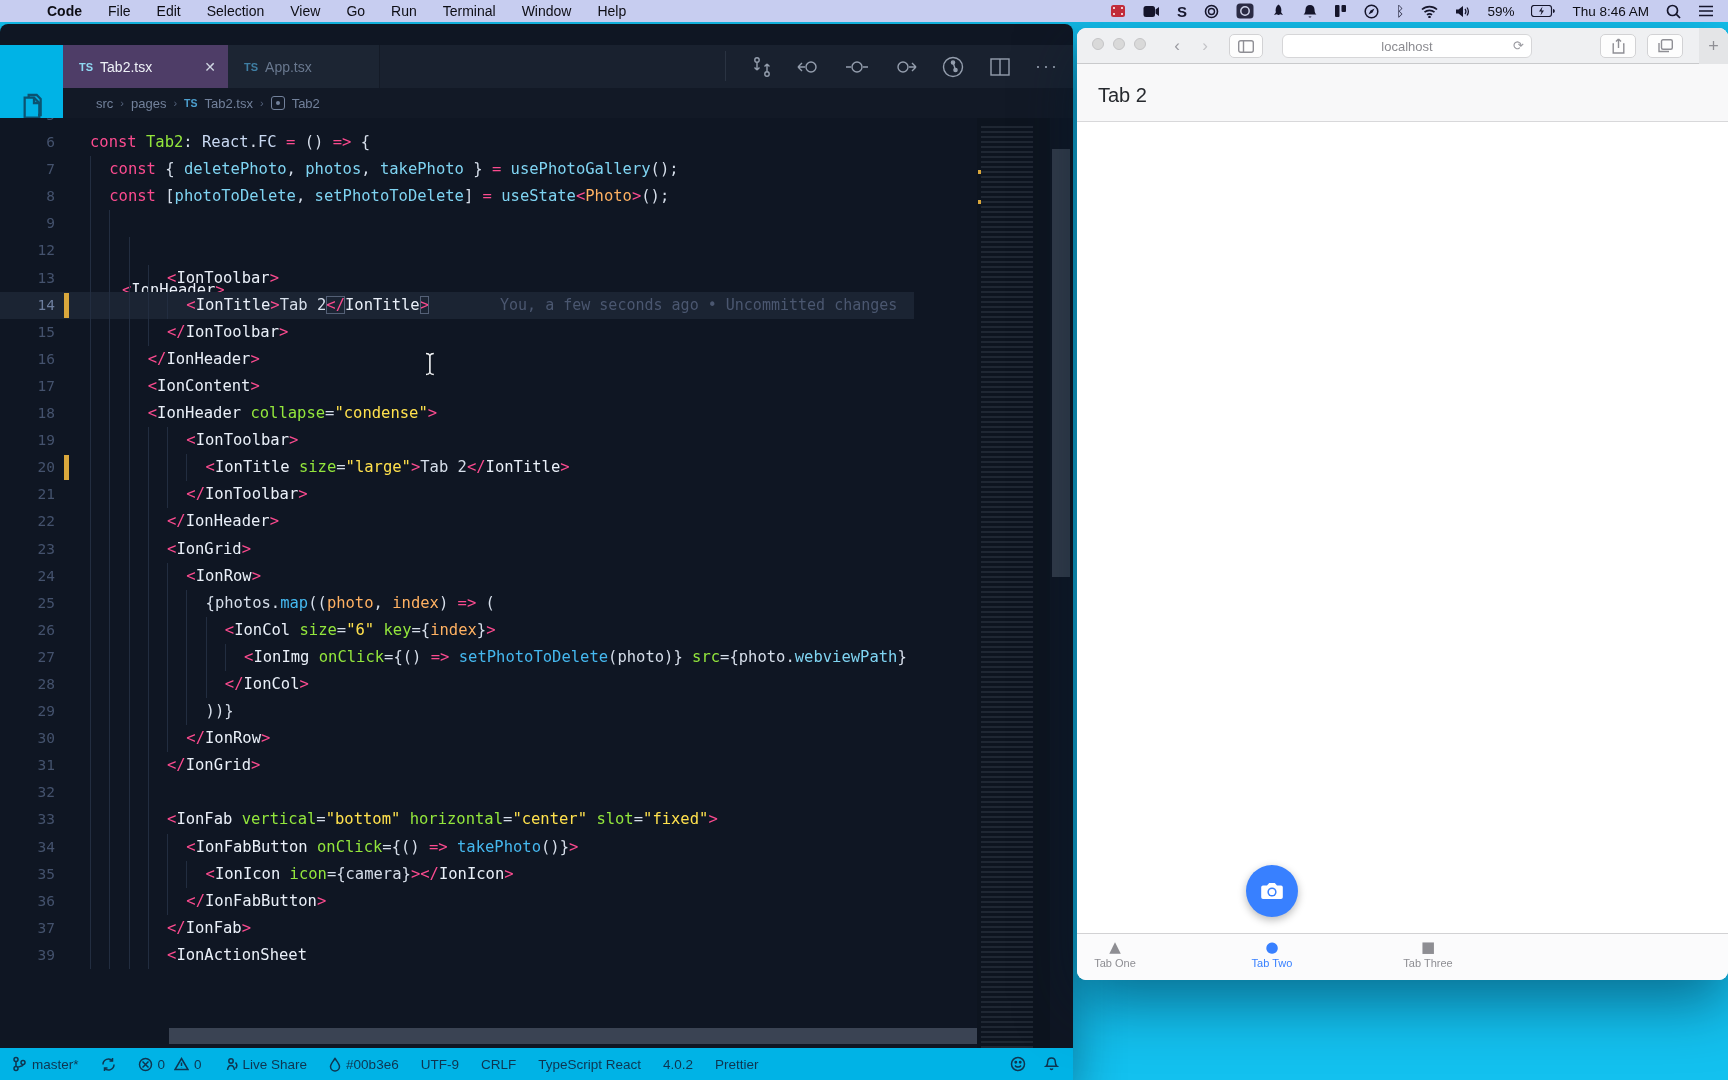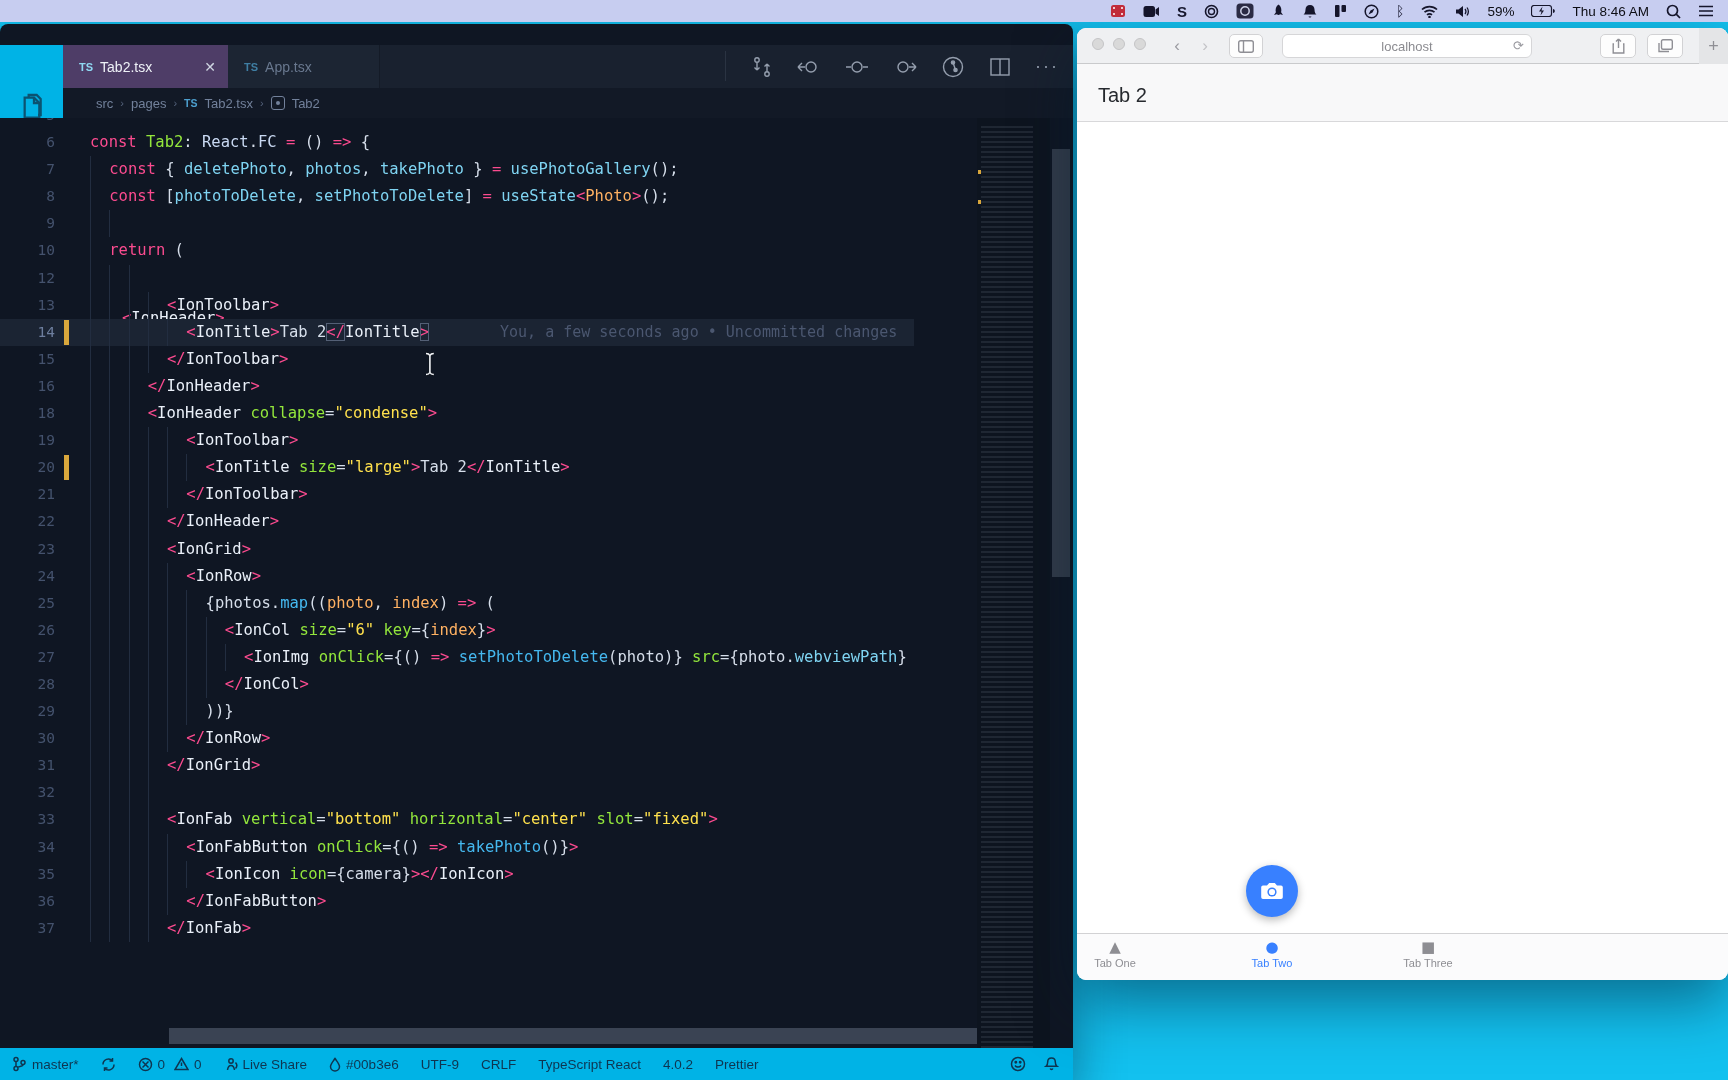--- a/index.html
+++ b/index.html
@@ -109,20 +109,32 @@
   .ion-tab { position:absolute; top:4px; width:90px; text-align:center; color:#8e8e93; }
   .ion-tab .ticon { font-size:15px; line-height:18px; font-family:"DejaVu Sans",sans-serif; }
   .ion-tab .tlabel { font-size:11px; margin-top:1px; }
   .ion-tab.active { color:#3880ff; }
 </style>
 </head>
 <body>
 
 <div id="menubar">
   <span id="apple-logo"></span>
+  <div id="menu-left">
+      <div class="mi bold">Code</div>
+      <div class="mi">File</div>
+      <div class="mi">Edit</div>
+      <div class="mi">Selection</div>
+      <div class="mi">View</div>
+      <div class="mi">Go</div>
+      <div class="mi">Run</div>
+      <div class="mi">Terminal</div>
+      <div class="mi">Window</div>
+      <div class="mi">Help</div>
+    </div>
   <div id="menu-right">
     <svg width="16" height="14" viewBox="0 0 16 14">
         <rect x="1" y="1" width="14" height="12" rx="2.5" fill="#c12b3a"></rect>
         <circle cx="4" cy="4" r="1" fill="#fff"></circle>
         <circle cx="4" cy="10" r="1" fill="#fff"></circle>
         <circle cx="12" cy="4" r="1" fill="#fff"></circle>
         <circle cx="12" cy="10" r="1" fill="#fff"></circle>
       </svg>
     <svg width="17" height="13" viewBox="0 0 17 13">
         <rect x="0.5" y="1" width="11.5" height="11" rx="2.5" fill="#15152b"></rect>
@@ -289,46 +301,47 @@
     <span>Tab2</span>
   </div>
 
   <div id="vs-editor">
     <div id="code-lines">
         <div class="cl"><span class="ln">5</span><span class="code" style="padding-left: 0px;"></span></div>
         <div class="cl"><span class="ln">6</span><span class="code" style="padding-left: 0px;"><span class="tk-p">const </span><span class="tk-g">Tab2</span><span class="tk-w">: </span><span class="tk-pl">React</span><span class="tk-w">.</span><span class="tk-pl">FC</span><span class="tk-p"> = </span><span class="tk-w">() </span><span class="tk-p">=&gt;</span><span class="tk-w"> {</span></span></div>
         <div class="cl"><span class="ln">7</span><span class="guide" style="left: 90px;"></span><span class="code" style="padding-left: 19.26px;"><span class="tk-p">const </span><span class="tk-w">{ </span><span class="tk-c">deletePhoto</span><span class="tk-w">, </span><span class="tk-c">photos</span><span class="tk-w">, </span><span class="tk-c">takePhoto</span><span class="tk-w"> } </span><span class="tk-p">= </span><span class="tk-c">usePhotoGallery</span><span class="tk-w">();</span></span></div>
         <div class="cl"><span class="ln">8</span><span class="guide" style="left: 90px;"></span><span class="code" style="padding-left: 19.26px;"><span class="tk-p">const </span><span class="tk-w">[</span><span class="tk-c">photoToDelete</span><span class="tk-w">, </span><span class="tk-c">setPhotoToDelete</span><span class="tk-w">] </span><span class="tk-p">= </span><span class="tk-c">useState</span><span class="tk-p">&lt;</span><span class="tk-o">Photo</span><span class="tk-p">&gt;</span><span class="tk-w">();</span></span></div>
         <div class="cl"><span class="ln">9</span><span class="guide" style="left: 90px;"></span><span class="guide" style="left: 109.26px;"></span><span class="code" style="padding-left: 38.52px;"></span></div>
-        <div class="cl"><span class="ln">10</span><span class="guide" style="left: 90px;"></span><span class="code" style="padding-left: 19.26px;"><span class="tk-p">return</span><span class="tk-w"> (</span></span></div>
         <div class="cl"><span class="ln">12</span><span class="guide" style="left: 90px;"></span><span class="guide" style="left: 109.26px;"></span><span class="guide" style="left: 128.52px;"></span><span class="code" style="padding-left: 32px; margin-top: 40px;"><span class="tk-p">&lt;</span><span class="tk-t">IonHeader</span><span class="tk-p">&gt;</span></span></div>
         <div class="cl"><span class="ln">13</span><span class="guide" style="left: 90px;"></span><span class="guide" style="left: 109.26px;"></span><span class="guide" style="left: 128.52px;"></span><span class="guide" style="left: 147.78px;"></span><span class="code" style="padding-left: 77.04px;"><span class="tk-p">&lt;</span><span class="tk-t">IonToolbar</span><span class="tk-p">&gt;</span></span></div>
         <div class="cl cur"><span class="ln">14</span><span class="modmark"></span><span class="guide" style="left: 90px;"></span><span class="guide" style="left: 109.26px;"></span><span class="guide" style="left: 128.52px;"></span><span class="guide" style="left: 147.78px;"></span><span class="guide" style="left: 167.04px;"></span><span class="code" style="padding-left: 96.3px;"><span class="tk-p">&lt;</span><span class="tk-t">IonTitle</span><span class="tk-p">&gt;</span><span class="tk-w">Tab 2</span><span class="tk-pb">&lt;/</span><span class="tk-t">IonTitle</span><span class="tk-pb">&gt;</span></span><span class="anno">You, a few seconds ago • Uncommitted changes</span></div>
         <div class="cl"><span class="ln">15</span><span class="guide" style="left: 90px;"></span><span class="guide" style="left: 109.26px;"></span><span class="guide" style="left: 128.52px;"></span><span class="guide" style="left: 147.78px;"></span><span class="code" style="padding-left: 77.04px;"><span class="tk-p">&lt;/</span><span class="tk-t">IonToolbar</span><span class="tk-p">&gt;</span></span></div>
         <div class="cl"><span class="ln">16</span><span class="guide" style="left: 90px;"></span><span class="guide" style="left: 109.26px;"></span><span class="guide" style="left: 128.52px;"></span><span class="code" style="padding-left: 57.78px;"><span class="tk-p">&lt;/</span><span class="tk-t">IonHeader</span><span class="tk-p">&gt;</span></span></div>
+        <div class="cl"><span class="ln">17</span><span class="guide" style="left: 90px;"></span><span class="guide" style="left: 109.26px;"></span><span class="guide" style="left: 128.52px;"></span><span class="code" style="padding-left: 57.78px;"><span class="tk-p">&lt;</span><span class="tk-t">IonContent</span><span class="tk-p">&gt;</span></span></div>
         <div class="cl"><span class="ln">18</span><span class="guide" style="left: 90px;"></span><span class="guide" style="left: 109.26px;"></span><span class="guide" style="left: 128.52px;"></span><span class="code" style="padding-left: 57.78px;"><span class="tk-p">&lt;</span><span class="tk-t">IonHeader </span><span class="tk-g">collapse</span><span class="tk-w">=</span><span class="tk-y">"condense"</span><span class="tk-p">&gt;</span></span></div>
         <div class="cl"><span class="ln">19</span><span class="guide" style="left: 90px;"></span><span class="guide" style="left: 109.26px;"></span><span class="guide" style="left: 128.52px;"></span><span class="guide" style="left: 147.78px;"></span><span class="guide" style="left: 167.04px;"></span><span class="code" style="padding-left: 96.3px;"><span class="tk-p">&lt;</span><span class="tk-t">IonToolbar</span><span class="tk-p">&gt;</span></span></div>
         <div class="cl"><span class="ln">20</span><span class="modmark"></span><span class="guide" style="left: 90px;"></span><span class="guide" style="left: 109.26px;"></span><span class="guide" style="left: 128.52px;"></span><span class="guide" style="left: 147.78px;"></span><span class="guide" style="left: 167.04px;"></span><span class="guide" style="left: 186.3px;"></span><span class="code" style="padding-left: 115.56px;"><span class="tk-p">&lt;</span><span class="tk-t">IonTitle </span><span class="tk-g">size</span><span class="tk-w">=</span><span class="tk-y">"large"</span><span class="tk-p">&gt;</span><span class="tk-w">Tab 2</span><span class="tk-p">&lt;/</span><span class="tk-t">IonTitle</span><span class="tk-p">&gt;</span></span></div>
         <div class="cl"><span class="ln">21</span><span class="guide" style="left: 90px;"></span><span class="guide" style="left: 109.26px;"></span><span class="guide" style="left: 128.52px;"></span><span class="guide" style="left: 147.78px;"></span><span class="guide" style="left: 167.04px;"></span><span class="code" style="padding-left: 96.3px;"><span class="tk-p">&lt;/</span><span class="tk-t">IonToolbar</span><span class="tk-p">&gt;</span></span></div>
         <div class="cl"><span class="ln">22</span><span class="guide" style="left: 90px;"></span><span class="guide" style="left: 109.26px;"></span><span class="guide" style="left: 128.52px;"></span><span class="guide" style="left: 147.78px;"></span><span class="code" style="padding-left: 77.04px;"><span class="tk-p">&lt;/</span><span class="tk-t">IonHeader</span><span class="tk-p">&gt;</span></span></div>
         <div class="cl"><span class="ln">23</span><span class="guide" style="left: 90px;"></span><span class="guide" style="left: 109.26px;"></span><span class="guide" style="left: 128.52px;"></span><span class="guide" style="left: 147.78px;"></span><span class="code" style="padding-left: 77.04px;"><span class="tk-p">&lt;</span><span class="tk-t">IonGrid</span><span class="tk-p">&gt;</span></span></div>
         <div class="cl"><span class="ln">24</span><span class="guide" style="left: 90px;"></span><span class="guide" style="left: 109.26px;"></span><span class="guide" style="left: 128.52px;"></span><span class="guide" style="left: 147.78px;"></span><span class="guide" style="left: 167.04px;"></span><span class="code" style="padding-left: 96.3px;"><span class="tk-p">&lt;</span><span class="tk-t">IonRow</span><span class="tk-p">&gt;</span></span></div>
         <div class="cl"><span class="ln">25</span><span class="guide" style="left: 90px;"></span><span class="guide" style="left: 109.26px;"></span><span class="guide" style="left: 128.52px;"></span><span class="guide" style="left: 147.78px;"></span><span class="guide" style="left: 167.04px;"></span><span class="guide" style="left: 186.3px;"></span><span class="code" style="padding-left: 115.56px;"><span class="tk-w">{photos.</span><span class="tk-b">map</span><span class="tk-w">((</span><span class="tk-o">photo</span><span class="tk-w">, </span><span class="tk-o">index</span><span class="tk-w">) </span><span class="tk-p">=&gt;</span><span class="tk-w"> (</span></span></div>
         <div class="cl"><span class="ln">26</span><span class="guide" style="left: 90px;"></span><span class="guide" style="left: 109.26px;"></span><span class="guide" style="left: 128.52px;"></span><span class="guide" style="left: 147.78px;"></span><span class="guide" style="left: 167.04px;"></span><span class="guide" style="left: 186.3px;"></span><span class="guide" style="left: 205.56px;"></span><span class="code" style="padding-left: 134.82px;"><span class="tk-p">&lt;</span><span class="tk-t">IonCol </span><span class="tk-g">size</span><span class="tk-w">=</span><span class="tk-y">"6"</span><span class="tk-t"> </span><span class="tk-g">key</span><span class="tk-w">={</span><span class="tk-o">index</span><span class="tk-w">}</span><span class="tk-p">&gt;</span></span></div>
         <div class="cl"><span class="ln">27</span><span class="guide" style="left: 90px;"></span><span class="guide" style="left: 109.26px;"></span><span class="guide" style="left: 128.52px;"></span><span class="guide" style="left: 147.78px;"></span><span class="guide" style="left: 167.04px;"></span><span class="guide" style="left: 186.3px;"></span><span class="guide" style="left: 205.56px;"></span><span class="guide" style="left: 224.82px;"></span><span class="code" style="padding-left: 154.08px;"><span class="tk-p">&lt;</span><span class="tk-t">IonImg </span><span class="tk-g">onClick</span><span class="tk-w">={() </span><span class="tk-p">=&gt;</span><span class="tk-w"> </span><span class="tk-b">setPhotoToDelete</span><span class="tk-w">(photo)} </span><span class="tk-g">src</span><span class="tk-w">={photo.</span><span class="tk-c">webviewPath</span><span class="tk-w">}</span></span></div>
         <div class="cl"><span class="ln">28</span><span class="guide" style="left: 90px;"></span><span class="guide" style="left: 109.26px;"></span><span class="guide" style="left: 128.52px;"></span><span class="guide" style="left: 147.78px;"></span><span class="guide" style="left: 167.04px;"></span><span class="guide" style="left: 186.3px;"></span><span class="guide" style="left: 205.56px;"></span><span class="code" style="padding-left: 134.82px;"><span class="tk-p">&lt;/</span><span class="tk-t">IonCol</span><span class="tk-p">&gt;</span></span></div>
         <div class="cl"><span class="ln">29</span><span class="guide" style="left: 90px;"></span><span class="guide" style="left: 109.26px;"></span><span class="guide" style="left: 128.52px;"></span><span class="guide" style="left: 147.78px;"></span><span class="guide" style="left: 167.04px;"></span><span class="guide" style="left: 186.3px;"></span><span class="code" style="padding-left: 115.56px;"><span class="tk-w">))}</span></span></div>
         <div class="cl"><span class="ln">30</span><span class="guide" style="left: 90px;"></span><span class="guide" style="left: 109.26px;"></span><span class="guide" style="left: 128.52px;"></span><span class="guide" style="left: 147.78px;"></span><span class="guide" style="left: 167.04px;"></span><span class="code" style="padding-left: 96.3px;"><span class="tk-p">&lt;/</span><span class="tk-t">IonRow</span><span class="tk-p">&gt;</span></span></div>
         <div class="cl"><span class="ln">31</span><span class="guide" style="left: 90px;"></span><span class="guide" style="left: 109.26px;"></span><span class="guide" style="left: 128.52px;"></span><span class="guide" style="left: 147.78px;"></span><span class="code" style="padding-left: 77.04px;"><span class="tk-p">&lt;/</span><span class="tk-t">IonGrid</span><span class="tk-p">&gt;</span></span></div>
         <div class="cl"><span class="ln">32</span><span class="guide" style="left: 90px;"></span><span class="guide" style="left: 109.26px;"></span><span class="guide" style="left: 128.52px;"></span><span class="guide" style="left: 147.78px;"></span><span class="code" style="padding-left: 77.04px;"></span></div>
         <div class="cl"><span class="ln">33</span><span class="guide" style="left: 90px;"></span><span class="guide" style="left: 109.26px;"></span><span class="guide" style="left: 128.52px;"></span><span class="guide" style="left: 147.78px;"></span><span class="code" style="padding-left: 77.04px;"><span class="tk-p">&lt;</span><span class="tk-t">IonFab </span><span class="tk-g">vertical</span><span class="tk-w">=</span><span class="tk-y">"bottom"</span><span class="tk-t"> </span><span class="tk-g">horizontal</span><span class="tk-w">=</span><span class="tk-y">"center"</span><span class="tk-t"> </span><span class="tk-g">slot</span><span class="tk-w">=</span><span class="tk-y">"fixed"</span><span class="tk-p">&gt;</span></span></div>
         <div class="cl"><span class="ln">34</span><span class="guide" style="left: 90px;"></span><span class="guide" style="left: 109.26px;"></span><span class="guide" style="left: 128.52px;"></span><span class="guide" style="left: 147.78px;"></span><span class="guide" style="left: 167.04px;"></span><span class="code" style="padding-left: 96.3px;"><span class="tk-p">&lt;</span><span class="tk-t">IonFabButton </span><span class="tk-g">onClick</span><span class="tk-w">={() </span><span class="tk-p">=&gt;</span><span class="tk-w"> </span><span class="tk-b">takePhoto</span><span class="tk-w">()}</span><span class="tk-p">&gt;</span></span></div>
         <div class="cl"><span class="ln">35</span><span class="guide" style="left: 90px;"></span><span class="guide" style="left: 109.26px;"></span><span class="guide" style="left: 128.52px;"></span><span class="guide" style="left: 147.78px;"></span><span class="guide" style="left: 167.04px;"></span><span class="guide" style="left: 186.3px;"></span><span class="code" style="padding-left: 115.56px;"><span class="tk-p">&lt;</span><span class="tk-t">IonIcon </span><span class="tk-g">icon</span><span class="tk-w">={camera}</span><span class="tk-p">&gt;</span><span class="tk-p">&lt;/</span><span class="tk-t">IonIcon</span><span class="tk-p">&gt;</span></span></div>
         <div class="cl"><span class="ln">36</span><span class="guide" style="left: 90px;"></span><span class="guide" style="left: 109.26px;"></span><span class="guide" style="left: 128.52px;"></span><span class="guide" style="left: 147.78px;"></span><span class="guide" style="left: 167.04px;"></span><span class="code" style="padding-left: 96.3px;"><span class="tk-p">&lt;/</span><span class="tk-t">IonFabButton</span><span class="tk-p">&gt;</span></span></div>
         <div class="cl"><span class="ln">37</span><span class="guide" style="left: 90px;"></span><span class="guide" style="left: 109.26px;"></span><span class="guide" style="left: 128.52px;"></span><span class="guide" style="left: 147.78px;"></span><span class="code" style="padding-left: 77.04px;"><span class="tk-p">&lt;/</span><span class="tk-t">IonFab</span><span class="tk-p">&gt;</span></span></div>
+        <div class="cl"><span class="ln">39</span><span class="guide" style="left: 90px;"></span><span class="guide" style="left: 109.26px;"></span><span class="guide" style="left: 128.52px;"></span><span class="guide" style="left: 147.78px;"></span><span class="code" style="padding-left: 77.04px;"><span class="tk-p">&lt;</span><span class="tk-t">IonActionSheet</span></span></div>
       </div>
     <div id="minimap">
       <span class="mm-orange" style="top:52px"></span>
       <span class="mm-orange" style="top:82px"></span>
     </div>
     <div id="vscrollbar"></div>
     <div id="hscrollbar"></div>
   </div>
 
   <div id="vs-statusbar">

